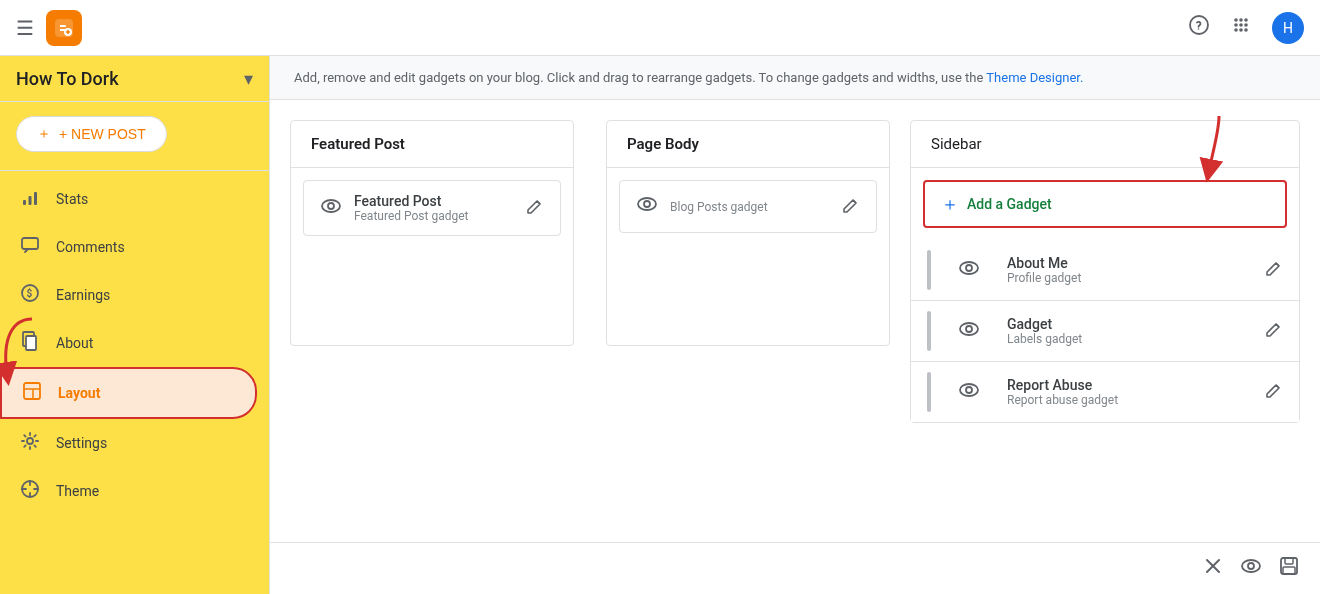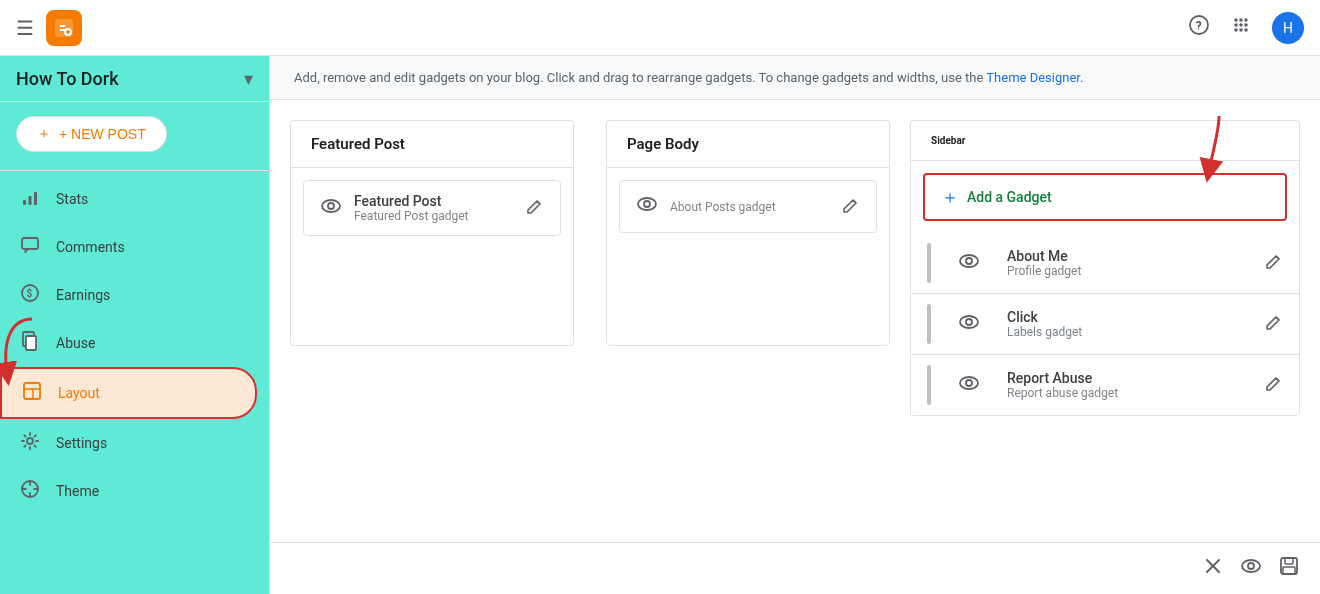--- a/index.html
+++ b/index.html
@@ -22,21 +22,21 @@
     .avatar {
       width: 32px; height: 32px; border-radius: 50%; background: #1a73e8;
       display: flex; align-items: center; justify-content: center; color: #fff; font-size: 14px; cursor: pointer;
     }
 
     
     .main-layout { display: flex; flex: 1; overflow: hidden; }
 
     
     .sidebar {
-      width: 270px; background: #5eead4; border-right: 1px solid #e0e0e0;
+      width: 270px; background: #fde047; border-right: 1px solid #e0e0e0;
       display: flex; flex-direction: column; flex-shrink: 0; overflow-y: auto;
     }
     .blog-selector {
       display: flex; align-items: center; padding: 12px 16px; gap: 8px;
       border-bottom: 1px solid #e0e0e0; cursor: pointer;
     }
     .blog-title { font-size: 18px; font-weight: 500; flex: 1; }
     .dropdown-icon { color: #5f6368; font-size: 18px; }
 
     .new-post-btn {
@@ -47,21 +47,21 @@
       background: #fff; width: fit-content;
     }
 
     .sidebar-divider { height: 1px; background: #e0e0e0; margin: 4px 0; }
 
     .sidebar-item {
       display: flex; align-items: center; gap: 16px;
       padding: 12px 20px; cursor: pointer; border-radius: 0 24px 24px 0;
       margin-right: 12px; color: #3c4043; font-size: 14px;
     }
-    .sidebar-item.active { background: #fce8d5; color: #f57c00; font-weight: 400; border: 2px solid #f57c00; }
+    .sidebar-item.active { background: #fce8d5; color: #f57c00; font-weight: 700; border: 2px solid #f57c00; }
     .sidebar-icon { font-size: 18px; color: inherit; }
 
     .info-bar {
       background: #f8f9fa; padding: 14px 24px; font-size: 13px; color: #5f6368;
       border-bottom: 1px solid #e0e0e0; flex-shrink: 0;
     }
     .info-bar a { color: #1a73e8; text-decoration: none; }
 
     .layout-area {
       display: flex; flex: 1; padding: 20px; gap: 20px; align-items: flex-start;
@@ -85,21 +85,21 @@
     .gadget-title { font-size: 14px; font-weight: 500; color: #3c4043; }
     .gadget-subtitle { font-size: 12px; color: #80868b; }
     .gadget-edit { color: #5f6368; font-size: 18px; cursor: pointer; }
 
     
     .sidebar-section-container {
       background: #fff; border: 1px solid #e0e0e0; border-radius: 4px;
       width: 390px; flex-shrink: 0;
     }
     .sidebar-section-header {
-      padding: 14px 20px; font-weight: 700; font-size: 10px; border-bottom: 1px solid #e0e0e0;
+      padding: 14px 20px; font-weight: 400; font-size: 15px; border-bottom: 1px solid #e0e0e0;
     }
 
     .add-gadget-btn {
       display: flex; align-items: center; gap: 8px;
       margin: 12px; padding: 10px 16px; border: 2px dashed #e0e0e0;
       border-radius: 4px; cursor: pointer; color: #1a73e8; font-size: 14px;
       font-weight: 500; background: #fff;
     }
 
     
@@ -213,21 +213,21 @@
       <span>Earnings</span>
     </div>
 
     <div class="sidebar-item">
       <span class="sidebar-icon">
         <svg width="20" height="20" viewBox="0 0 20 20" fill="none">
             <rect x="3" y="1" width="11" height="14" rx="1" stroke="#5f6368" stroke-width="1.8" fill="none"></rect>
             <rect x="6" y="5" width="10" height="14" rx="1" stroke="#5f6368" stroke-width="1.8" fill="white"></rect>
           </svg>
       </span>
-      <span>Abuse</span>
+      <span>About</span>
     </div>
 
     <div class="sidebar-item active highlight-box" style="position:relative;">
       <span class="sidebar-icon">
         <svg width="20" height="20" viewBox="0 0 20 20" fill="none">
             <rect x="2" y="2" width="16" height="16" rx="2" stroke="#f57c00" stroke-width="1.8" fill="none"></rect>
             <line x1="2" y1="8" x2="18" y2="8" stroke="#f57c00" stroke-width="1.5"></line>
             <line x1="11" y1="8" x2="11" y2="18" stroke="#f57c00" stroke-width="1.5"></line>
           </svg>
       </span>
@@ -299,21 +299,21 @@
         <div class="section-container">
           <div class="section-header">Page Body</div>
           <div class="gadget-item">
             <span class="gadget-eye">
               <svg width="22" height="22" viewBox="0 0 22 22" fill="none">
                   <ellipse cx="11" cy="11" rx="9" ry="6" stroke="#5f6368" stroke-width="1.8"></ellipse>
                   <circle cx="11" cy="11" r="3" stroke="#5f6368" stroke-width="1.8"></circle>
                 </svg>
             </span>
             <div class="gadget-text">
-              <div class="gadget-subtitle">About Posts gadget</div>
+              <div class="gadget-subtitle">Blog Posts gadget</div>
             </div>
             <span class="gadget-edit">
               <svg width="18" height="18" viewBox="0 0 18 18" fill="none">
                   <path d="M2 13l9-9 3 3-9 9H2v-3z" stroke="#5f6368" stroke-width="1.6" stroke-linejoin="round"></path>
                   <path d="M11 4l3 3" stroke="#5f6368" stroke-width="1.6"></path>
                 </svg>
             </span>
           </div>
           <div style="height: 100px;"></div>
         </div>
@@ -360,21 +360,21 @@
 
         <div class="sidebar-gadget-item">
           <div class="drag-handle"></div>
           <span class="gadget-eye">
             <svg width="22" height="22" viewBox="0 0 22 22" fill="none">
                 <ellipse cx="11" cy="11" rx="9" ry="6" stroke="#5f6368" stroke-width="1.8"></ellipse>
                 <circle cx="11" cy="11" r="3" stroke="#5f6368" stroke-width="1.8"></circle>
               </svg>
           </span>
           <div class="gadget-text">
-            <div class="gadget-title">Click</div>
+            <div class="gadget-title">Gadget</div>
             <div class="gadget-subtitle">Labels gadget</div>
           </div>
           <span class="gadget-edit">
             <svg width="18" height="18" viewBox="0 0 18 18" fill="none">
                 <path d="M2 13l9-9 3 3-9 9H2v-3z" stroke="#5f6368" stroke-width="1.6" stroke-linejoin="round"></path>
                 <path d="M11 4l3 3" stroke="#5f6368" stroke-width="1.6"></path>
               </svg>
           </span>
         </div>
 

